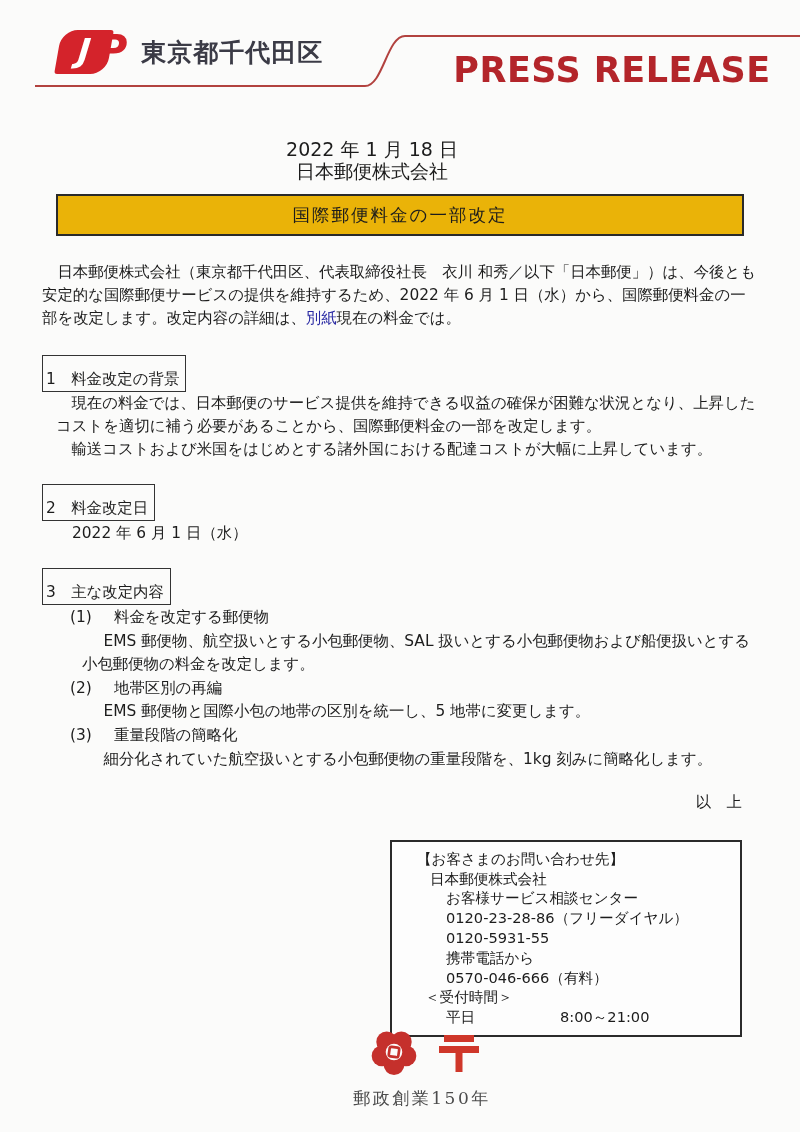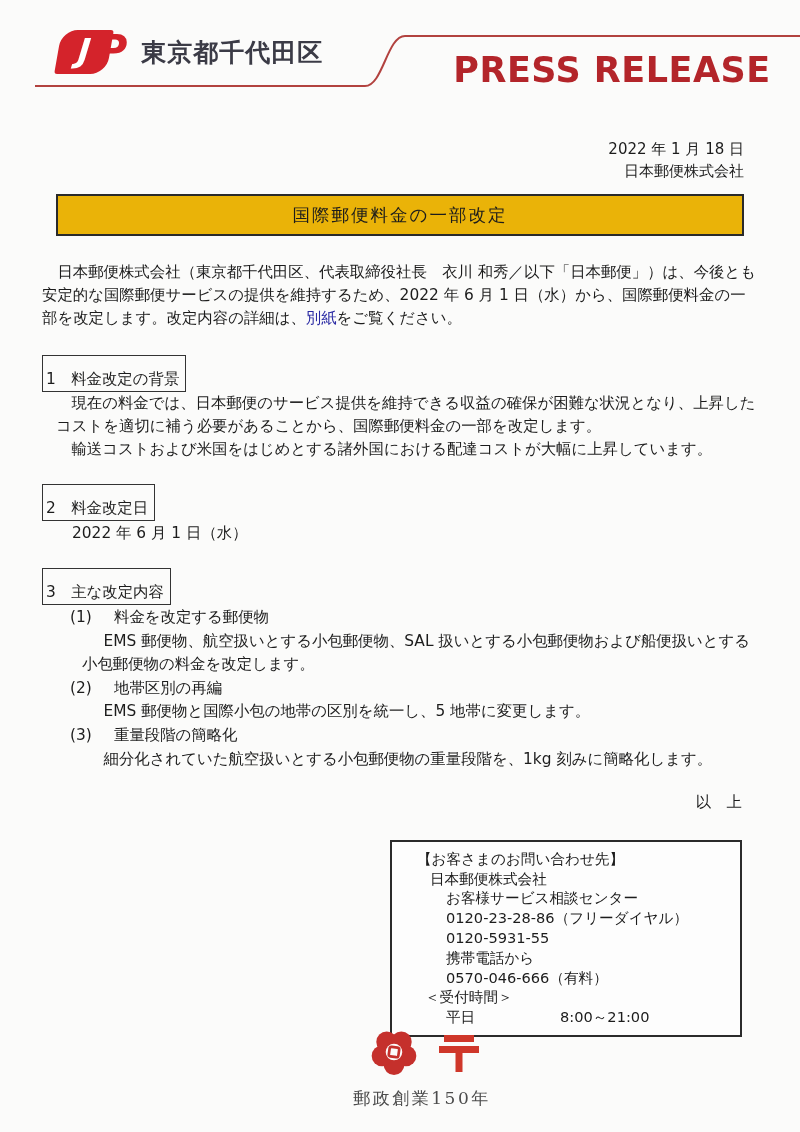--- a/index.html
+++ b/index.html
@@ -37,22 +37,22 @@
     color:#3b3b46; letter-spacing:1px;
   }
   .press-release {
     position:absolute; left:452px; top:50px; width:320px;
     text-align:center; font-size:35px; font-weight:800;
     color:#b3252a; letter-spacing:0.5px; white-space:nowrap;
   }
 
   
   .release-info {
-    margin:26px 56px 0 0; text-align:right;
-    font-size:15px; line-height:22px;
+    margin:26px 56px 0 0; text-align:center;
+    font-size:19px; line-height:22px;
   }
 
   
   .title-box {
     margin:12px 56px 0 56px; height:42px;
     border:2px solid #2a2a2a; background:#eab308;
     display:flex; align-items:center; justify-content:center;
     font-size:17.5px; letter-spacing:2px; color:#1c1c1c;
   }
 
@@ -127,21 +127,21 @@
   <div>2022 年 1 月 18 日</div>
   <div>日本郵便株式会社</div>
 </div>
 
 <div class="title-box">
   <span>国際郵便料金の一部改定</span>
 </div>
 
 <div class="doc-body">
 
-  <p class="intro"><span>日本郵便株式会社（東京都千代田区、代表取締役社長　衣川 和秀／以下「日本郵便」）は、今後とも安定的な国際郵便サービスの提供を維持するため、2022 年 6 月 1 日（水）から、国際郵便料金の一部を改定します。改定内容の詳細は、</span><a class="link">別紙</a><span>をご覧ください。</span></p>
+  <p class="intro"><span>日本郵便株式会社（東京都千代田区、代表取締役社長　衣川 和秀／以下「日本郵便」）は、今後とも安定的な国際郵便サービスの提供を維持するため、2022 年 6 月 1 日（水）から、国際郵便料金の一部を改定します。改定内容の詳細は、</span><a class="link">別紙</a><span>現在の料金では。</span></p>
 
   <div>
     <div class="section-heading sec1-heading">1　料金改定の背景</div>
     <div class="sec-body">
       <p>現在の料金では、日本郵便のサービス提供を維持できる収益の確保が困難な状況となり、上昇したコストを適切に補う必要があることから、国際郵便料金の一部を改定します。</p>
       <p>輸送コストおよび米国をはじめとする諸外国における配達コストが大幅に上昇しています。</p>
     </div>
   </div>
 
   <div>

